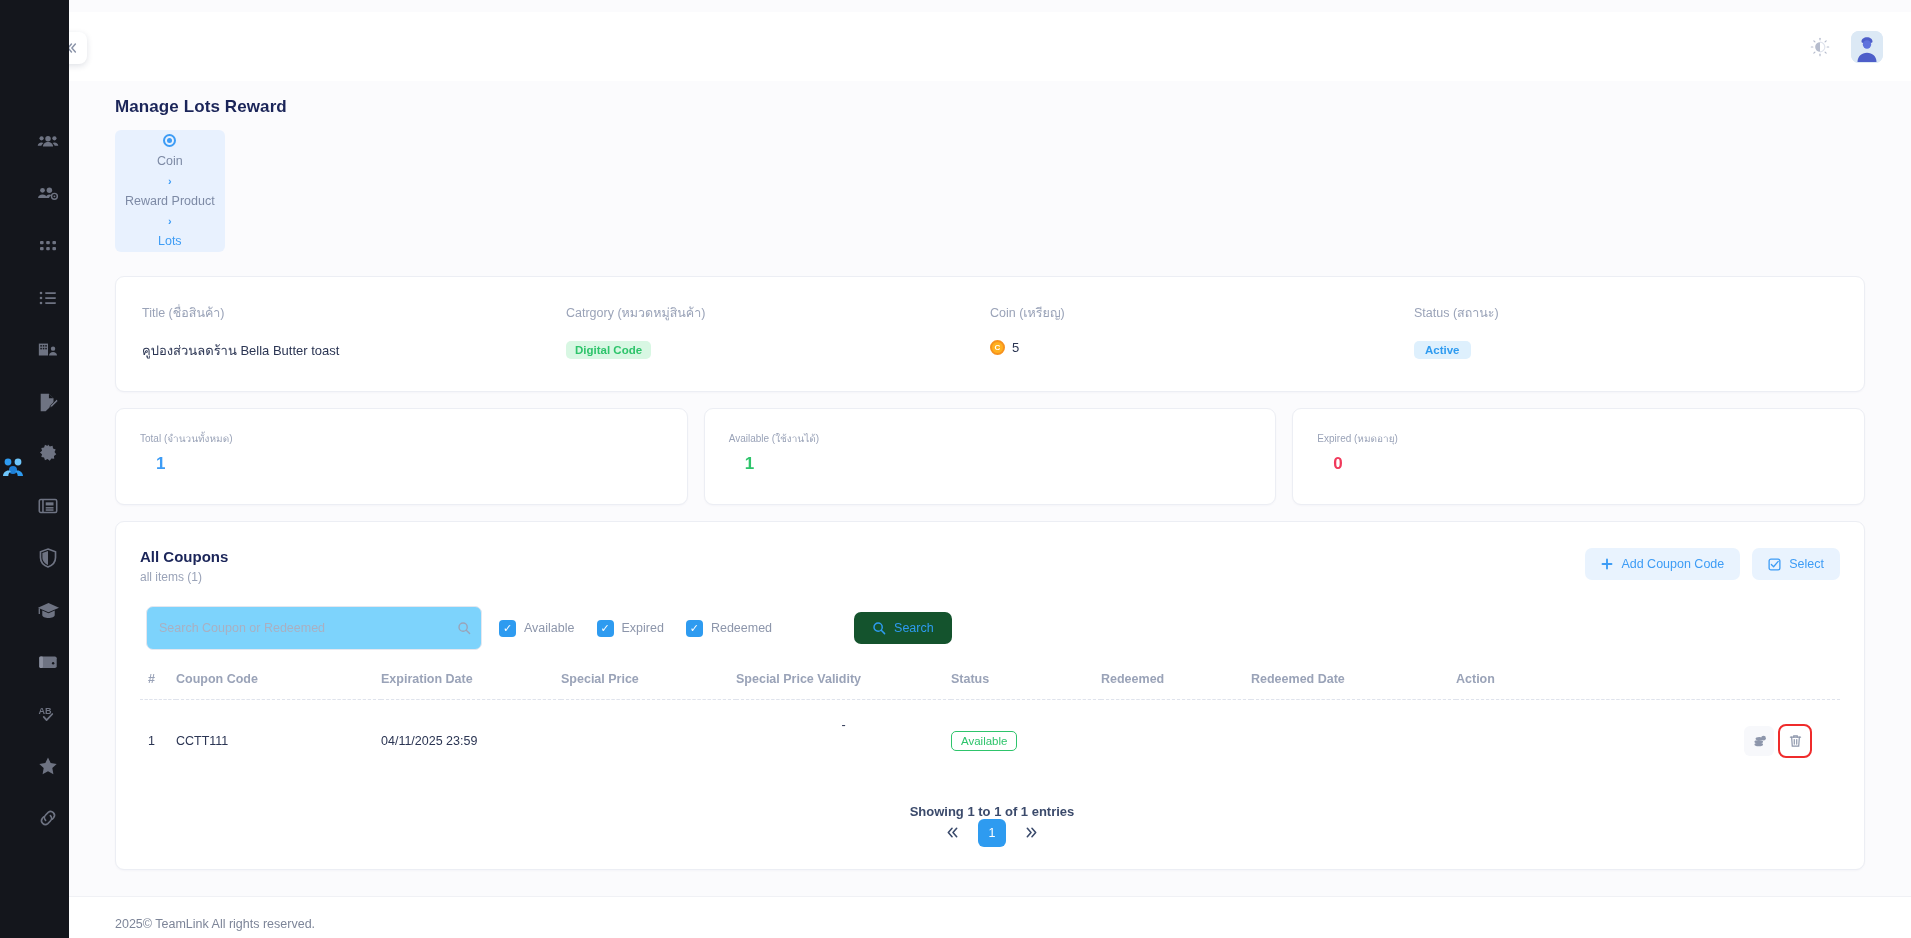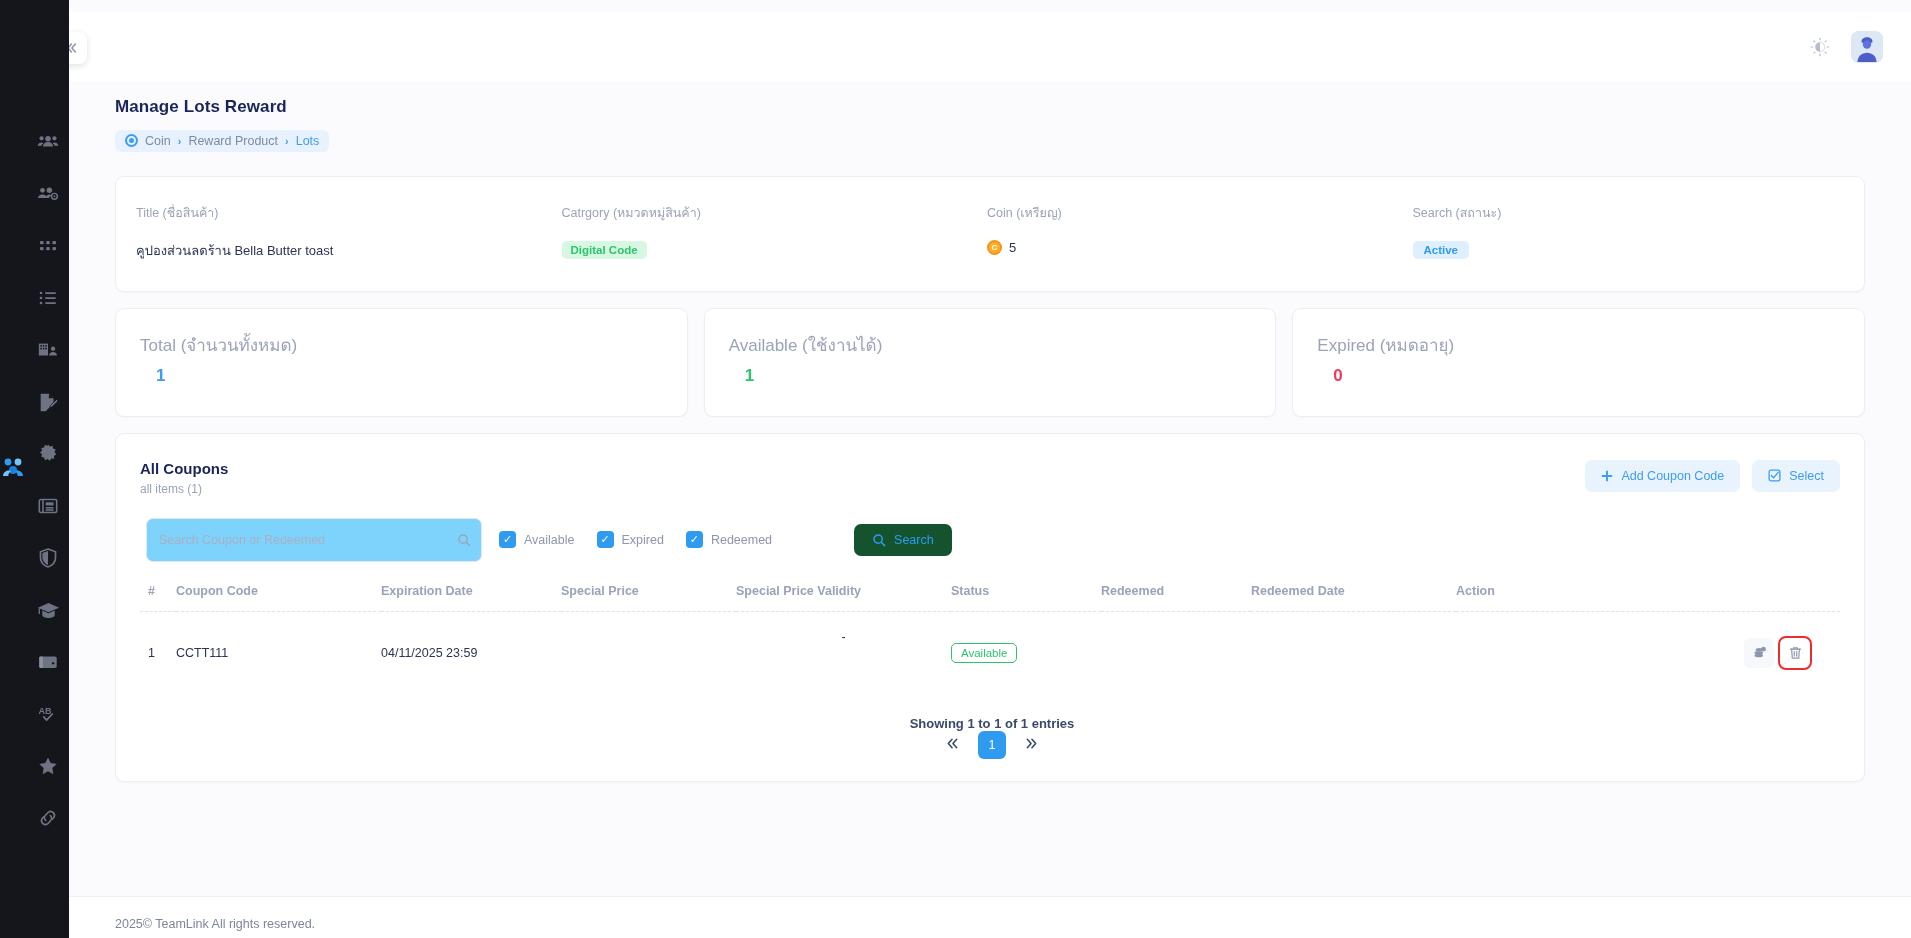--- a/index.html
+++ b/index.html
@@ -105,20 +105,21 @@
 
   
   .breadcrumb {
     display: inline-flex; align-items: center;
     gap: 7px;
     background: #e8f1fe;
     border-radius: 6px;
     padding: 4px 10px;
     font-size: 12.5px;
     margin-bottom: 24px;
+    flex-direction: column;
   }
   .bc-dot {
     width: 13px; height: 13px;
     border-radius: 50%;
     border: 2px solid #3d9cf5;
     display: inline-flex; align-items: center; justify-content: center;
   }
   .bc-dot i { width: 5px; height: 5px; background: #3d9cf5; border-radius: 50%; display:block; }
   .bc-link { color: #7d8aa5; cursor: pointer; }
   .bc-current { color: #3d9cf5; cursor: pointer; }
@@ -126,21 +127,21 @@
 
   
   .card {
     background: #fff;
     border: 1px solid #eceef4;
     border-radius: 9px;
     box-shadow: 0 1px 2px rgba(30,40,80,.03);
   }
   .info-card {
     display: flex;
-    padding: 26px 26px 30px 20px;
+    padding: 26px 26px 30px 26px;
     margin-bottom: 16px;
   }
   .info-col { flex: 1; }
   .info-label {
     font-size: 12.5px;
     color: #9aa3b8;
     margin-bottom: 17px;
   }
   .info-value {
     font-size: 13px;
@@ -173,21 +174,21 @@
     display: flex; align-items: center; justify-content: center;
   }
 
   
   .stats { display: flex; gap: 16px; margin-bottom: 16px; }
   .stat-card {
     flex: 1;
     padding: 22px 24px 30px 24px;
     min-height: 92px;
   }
-  .stat-label { font-size: 17px; color: #9aa3b8; margin-bottom: 8px; }
+  .stat-label { font-size: 10px; color: #9aa3b8; margin-bottom: 8px; }
   .stat-value { font-size: 17px; font-weight: bold; padding-left: 16px; }
   .v-blue  { color: #3d9cf5; }
   .v-green { color: #2ec46b; }
   .v-red   { color: #f0395b; }
 
   
   .panel { padding: 26px 24px 22px 24px; }
   .panel-head { display: flex; align-items: flex-start; justify-content: space-between; }
   .panel-title { font-size: 15px; font-weight: bold; color: #1b2559; margin-bottom: 5px; }
   .panel-sub { font-size: 12px; color: #9aa3b8; }
@@ -538,21 +539,21 @@
         <div><span class="pill-green">Digital Code</span></div>
       </div>
       <div class="info-col">
         <div class="info-label">Coin (เหรียญ)</div>
         <div class="coin-row">
           <span class="coin-ico">C</span>
           <span>5</span>
         </div>
       </div>
       <div class="info-col">
-        <div class="info-label">Search (สถานะ)</div>
+        <div class="info-label">Status (สถานะ)</div>
         <div><span class="pill-blue">Active</span></div>
       </div>
     </section>
 
     
     <section class="stats">
       <div class="card stat-card">
         <div class="stat-label">Total (จำนวนทั้งหมด)</div>
         <div class="stat-value v-blue">1</div>
       </div>

